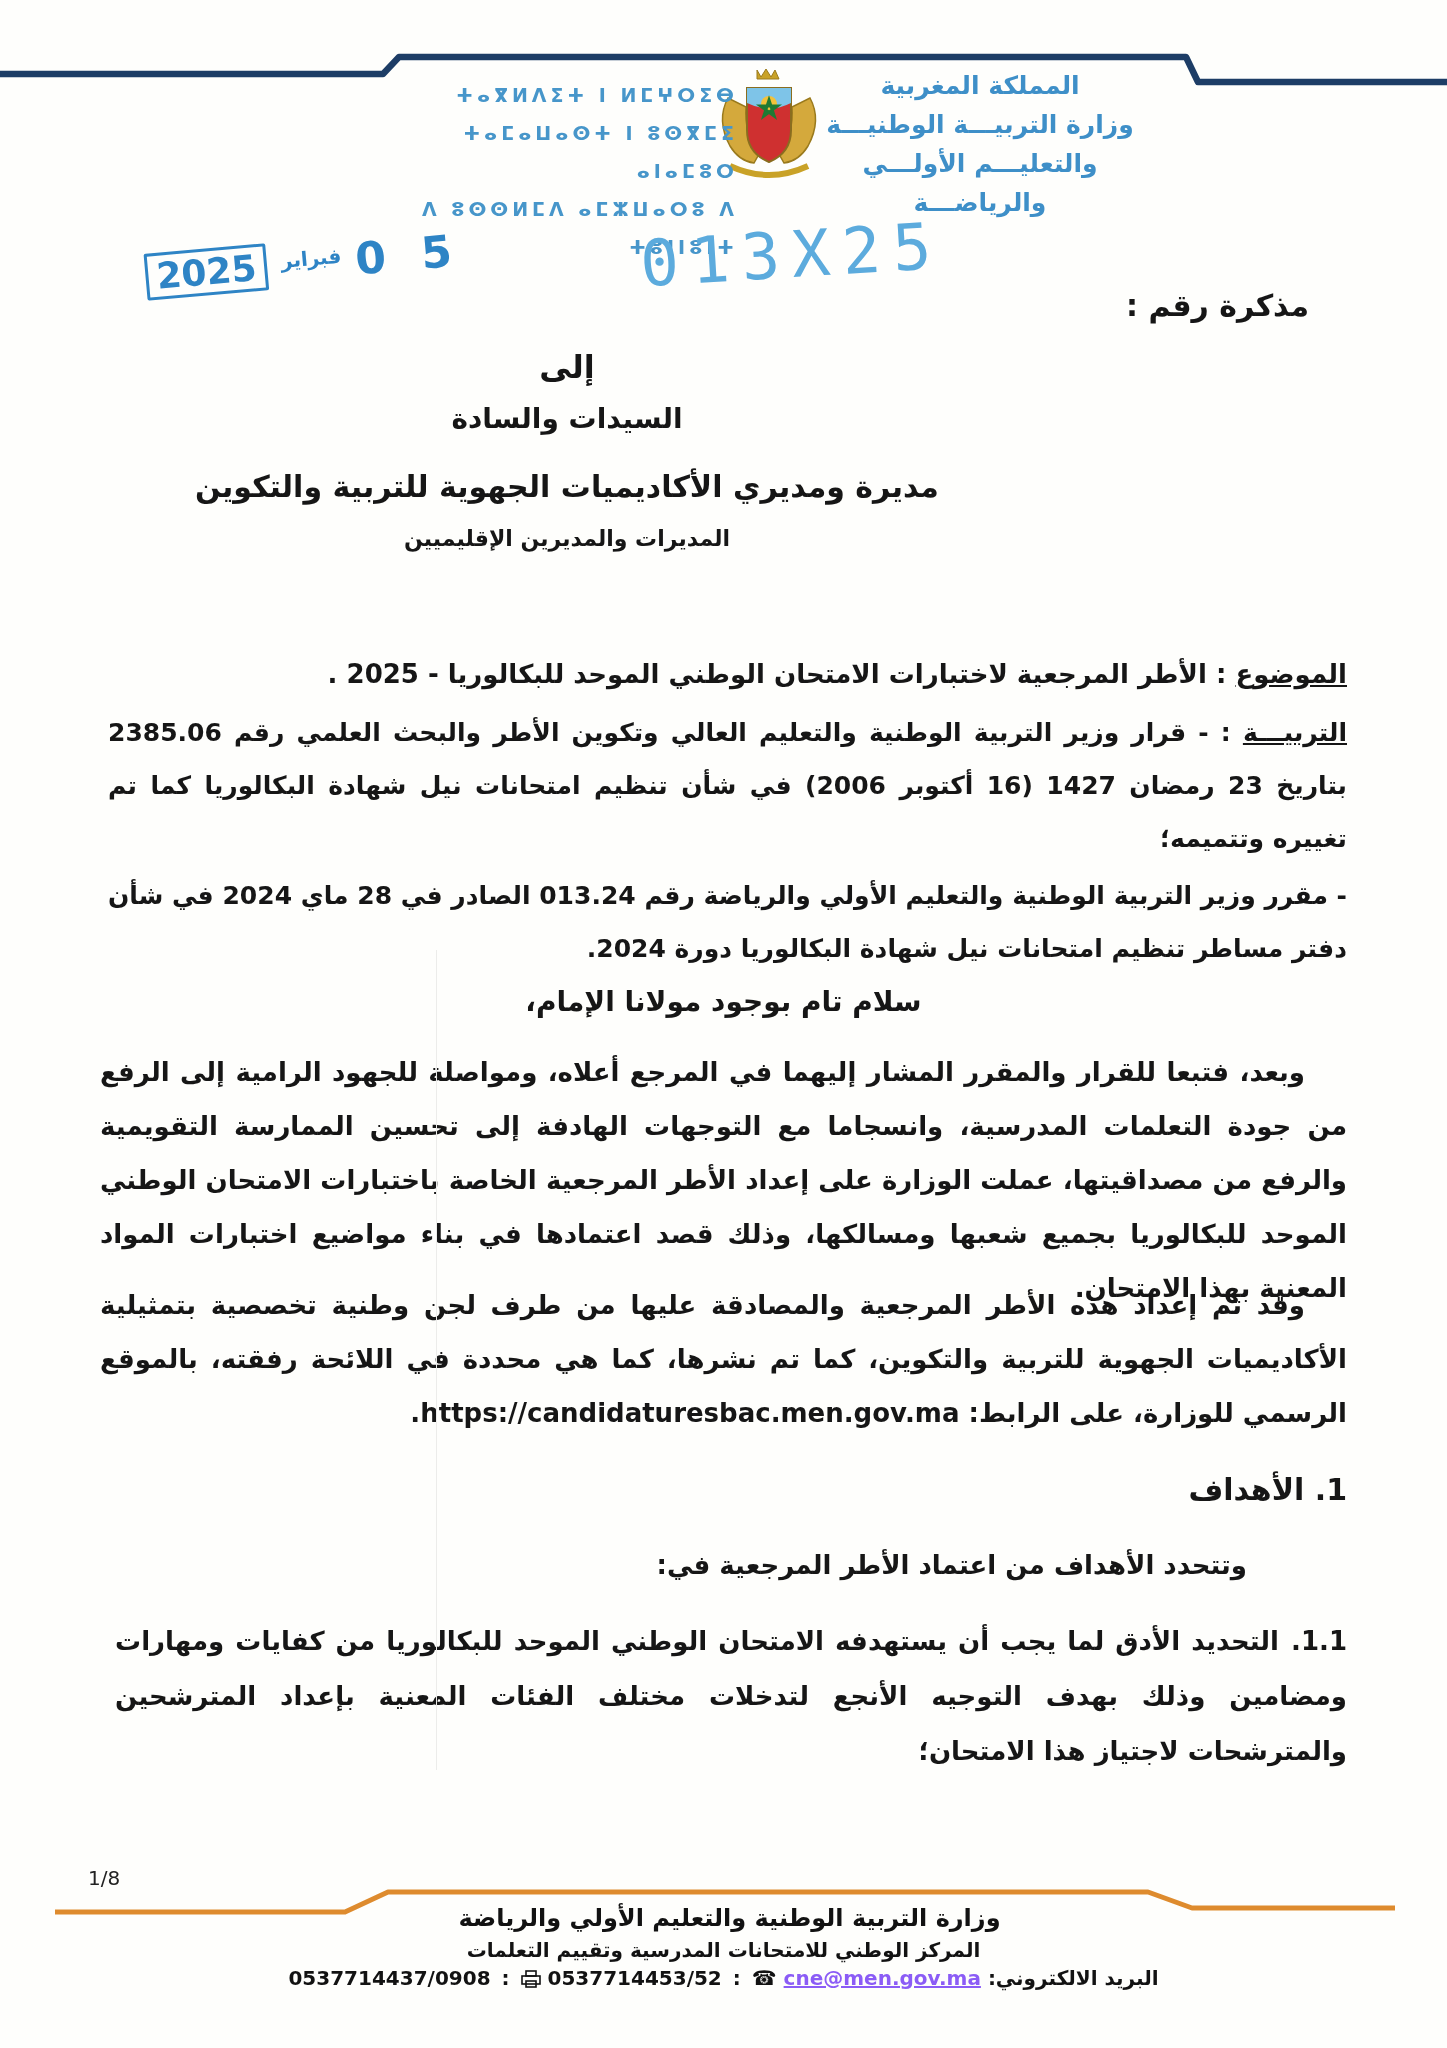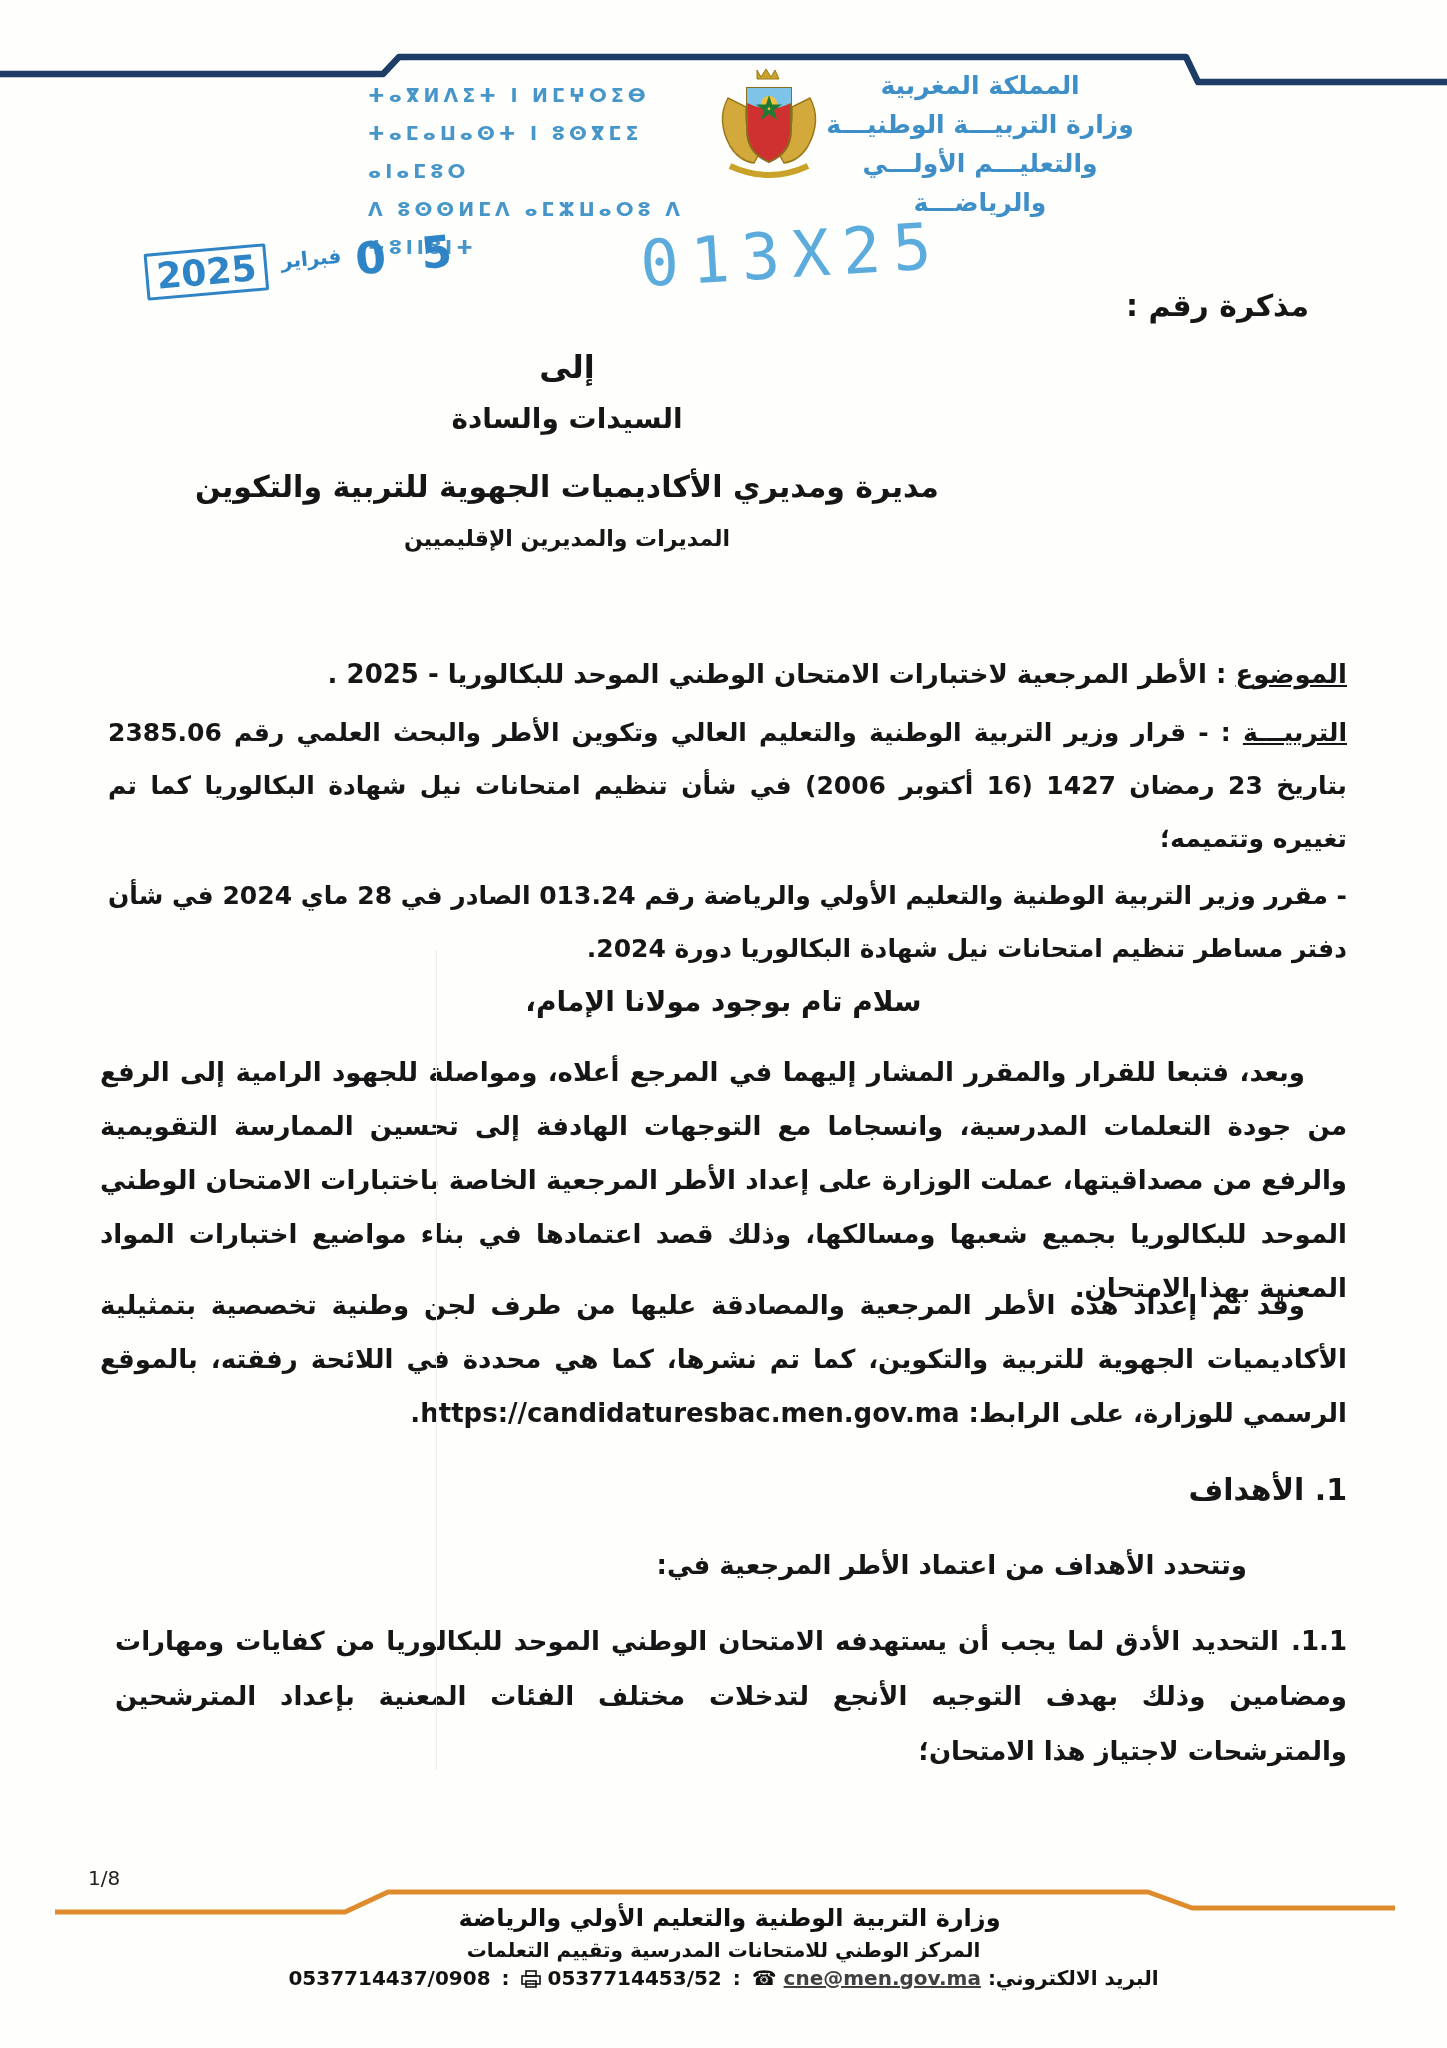--- a/index.html
+++ b/index.html
@@ -16,21 +16,21 @@
   svg.line-deco { position:absolute; left:0; }
   
   .hdr-ar {
     position:absolute; top:66px; left:820px; width:320px;
     text-align:center; direction:rtl;
     color:#3e8fc8; font-weight:bold;
     font-size:25px; line-height:39px;
   }
   .hdr-tifinagh {
     position:absolute; top:76px; left:368px; width:370px;
-    text-align:left;
+    text-align:right;
     color:#4796ca; font-weight:bold;
     font-size:19px; letter-spacing:4px; line-height:38px;
   }
   .crest { position:absolute; top:66px; left:708px; }
   
   .stamp {
     position:absolute; top:238px; left:145px;
     display:flex; align-items:center; gap:14px; direction:ltr;
     color:#2e84c5; transform:rotate(-5deg);
   }
@@ -107,21 +107,21 @@
   .f-center {
     position:absolute; top:1938px; left:0; right:0;
     text-align:center; direction:rtl;
     font-size:20px; font-weight:bold; color:#121212;
   }
   .f-contact {
     position:absolute; top:1966px; left:0; right:0;
     text-align:center; direction:rtl;
     font-size:20px; font-weight:bold; color:#121212;
   }
-  .f-contact .email { color:#404040; text-decoration:underline; }
+  .f-contact .email { color:#8b5cf6; text-decoration:underline; }
   .f-contact .sep { padding:0 4px; }
   .fax-svg { vertical-align:-3px; }
 </style>
 </head>
 <body>
 
 <div class="page">
 
   <svg class="line-deco" style="top:0" width="1447" height="100" viewBox="0 0 1447 100">
     <path d="M0,74 L383,74 L399,57 L1186,57 L1198,82 L1447,82" fill="none" stroke="#1d3d66" stroke-width="6.5" stroke-linejoin="round"></path>

